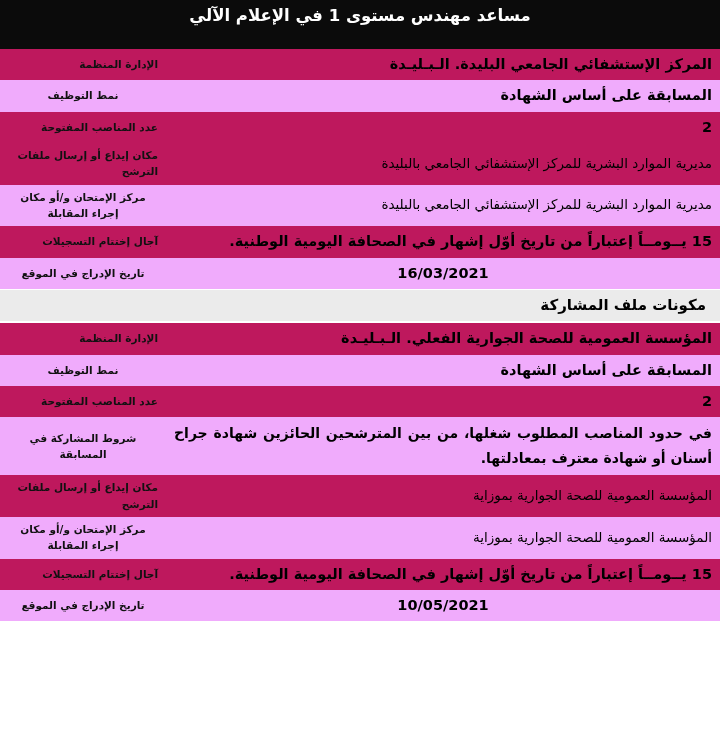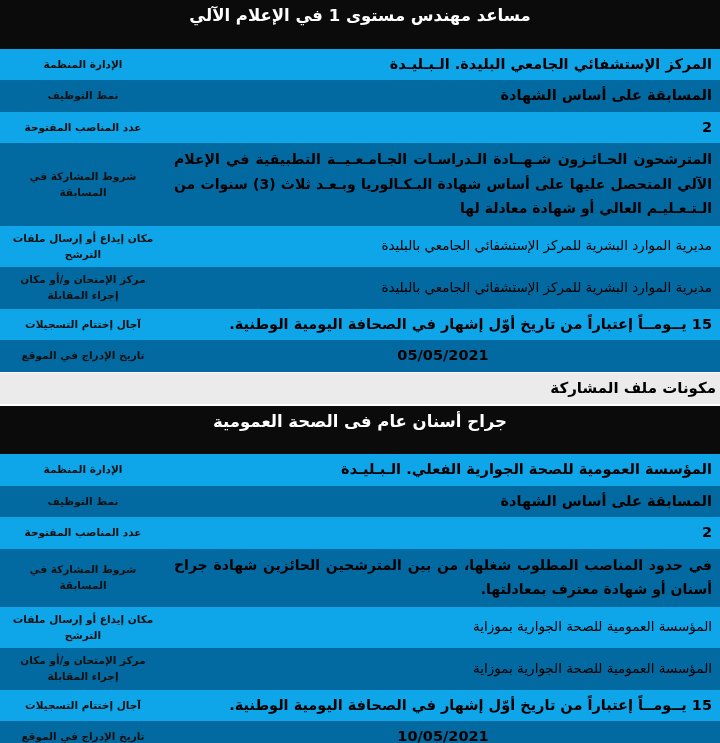--- a/index.html
+++ b/index.html
@@ -52,45 +52,46 @@
     line-height: 1.35;
   }
   td.value {
     font-size: 14.5px;
     font-weight: bold;
     text-align: right;
     color: #000000;
     margin-left: 20px;
   }
   tr.shade td {
-    background: #0ea5e9;
+    background: #be185d;
+    text-align: right;
   }
   tr.plain td {
-    background: #0369a1;
+    background: #f0abfc;
   }
   td.value.small {
     font-size: 13.5px;
     font-weight: normal;
   }
   td.value.justify {
     text-align: justify;
     text-align-last: right;
     font-size: 14px;
     line-height: 1.75;
   }
   td.value.centerish {
     text-align: center;
     font-size: 14.5px;
   }
   .footer-bar {
     background: #ebebeb;
     font-size: 15px;
     font-weight: bold;
     text-align: right;
-    padding: 6px 4px 7px 10px;
+    padding: 6px 14px 7px 10px;
     color: #000000;
     border-top: 1px solid #ffffff;
   }
   .spacer {
     height: 2px;
     background: #ffffff;
   }
 </style>
 </head>
 <body>
@@ -106,47 +107,42 @@
               <td class="label">الإدارة المنظمة</td>
             </tr>
             <tr class="plain">
               <td class="value">المسابقة على أساس الشهادة</td>
               <td class="label">نمط التوظيف</td>
             </tr>
             <tr class="shade">
               <td class="value">2</td>
               <td class="label">عدد المناصب المفتوحة</td>
             </tr>
-            <tr class="plain">
-              <td class="value justify">المترشحون الحـائـزون شـهــادة الـدراسـات الجـامـعـيــة التطبيقية في الإعلام الآلي المتحصل عليها على أساس شهادة البـكـالوريا وبـعـد ثلاث (3) سنوات من الـتـعـليـم العالي أو شهادة معادلة لها</td>
-              <td class="label">شروط المشاركة في المسابقة</td>
-            </tr>
             <tr class="shade">
               <td class="value small">مديرية الموارد البشرية للمركز الإستشفائي الجامعي بالبليدة</td>
               <td class="label">مكان إيداع أو إرسال ملفات الترشح</td>
             </tr>
             <tr class="plain">
               <td class="value small">مديرية الموارد البشرية للمركز الإستشفائي الجامعي بالبليدة</td>
               <td class="label">مركز الإمتحان و/أو مكان إجراء المقابلة</td>
             </tr>
             <tr class="shade">
               <td class="value">15 يــومــاً إعتباراً من تاريخ أوّل إشهار في الصحافة اليومية الوطنية.</td>
               <td class="label">آجال إختتام التسجيلات</td>
             </tr>
             <tr class="plain">
-              <td class="value centerish">05/05/2021</td>
+              <td class="value centerish">16/03/2021</td>
               <td class="label">تاريخ الإدراج في الموقع</td>
             </tr>
           </tbody>
         </table>
         <div class="footer-bar">مكونات ملف المشاركة</div>
         <div class="spacer"></div>
       </div>
       <div class="section">
-        <div class="section-title">جراح أسنان عام فى الصحة العمومية</div>
         <table class="announce">
           <tbody>
             <tr class="shade">
               <td class="value">المؤسسة العمومية للصحة الجوارية الفعلي. الـبـليـدة</td>
               <td class="label">الإدارة المنظمة</td>
             </tr>
             <tr class="plain">
               <td class="value">المسابقة على أساس الشهادة</td>
               <td class="label">نمط التوظيف</td>
             </tr>

